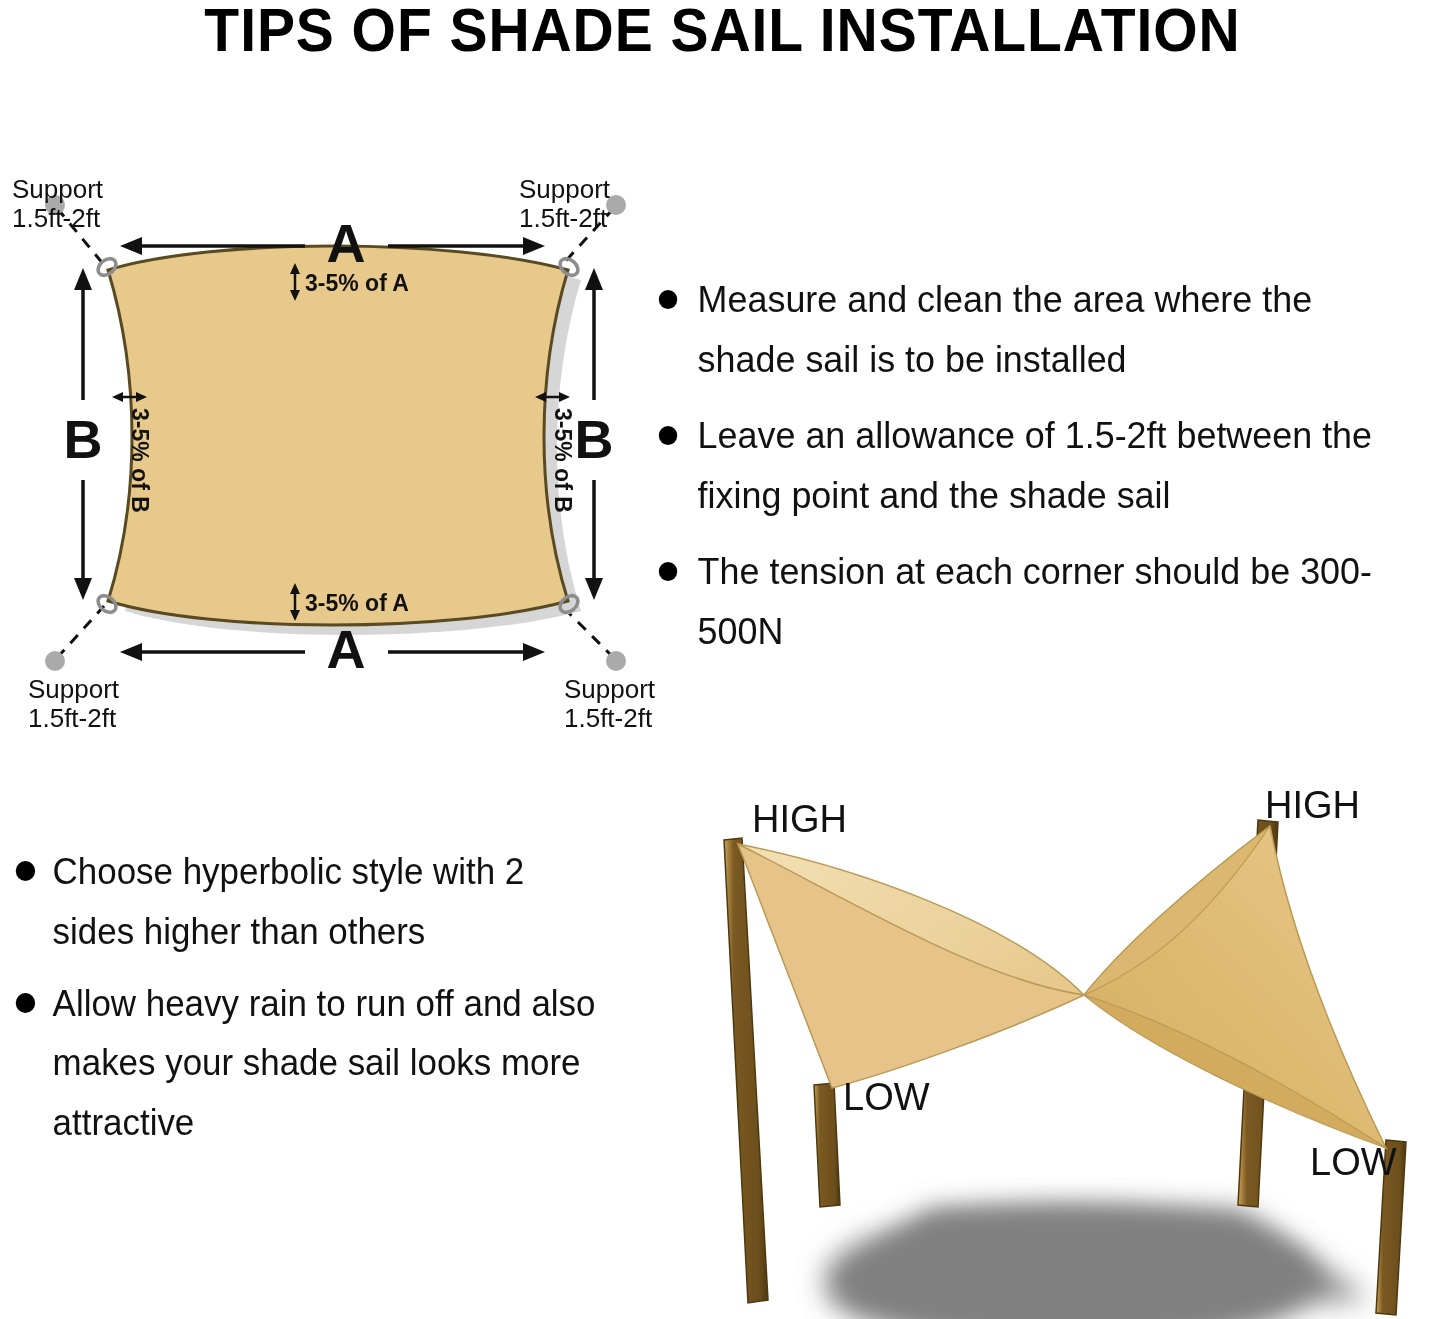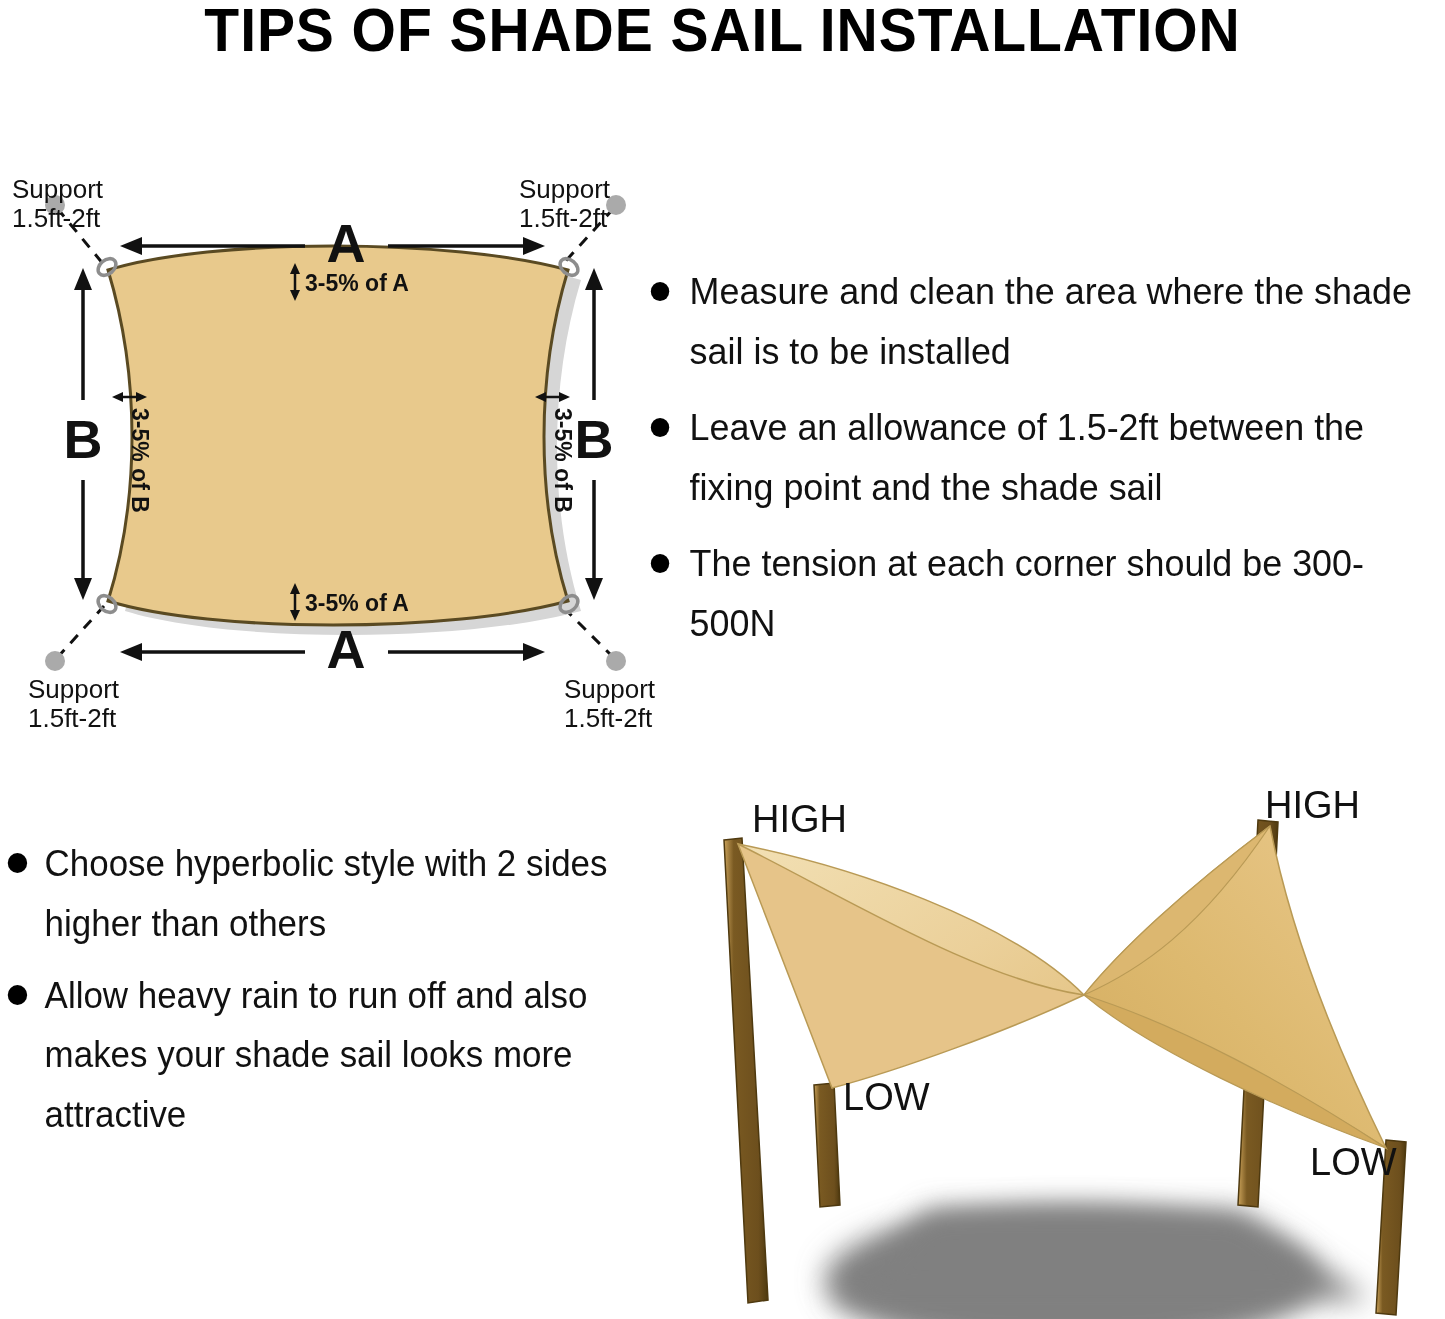--- a/index.html
+++ b/index.html
@@ -37,21 +37,21 @@
   .panel { position: absolute; }
 
   #rect-diagram { left: 0px;   top: 150px; width: 700px;  height: 600px; }
   #tips-list    { left: 645px; top: 262px; width: 800px;  height: 400px; }
   #hyper-list   { left: 0px;   top: 834px; width: 640px;  height: 330px; }
   #hyper-fig    { left: 680px; top: 780px; width: 765px;  height: 539px; text-align: right; }
 
   
   ul.bullets {
     list-style: none;
-    margin: 0;
+    margin: 8px;
     padding: 0;
   }
   ul.bullets li {
     position: relative;
     padding-left: 46px;
     margin: 0 0 16px 0;
     font-family: "Liberation Sans", sans-serif;
     font-size: 37px;
     line-height: 1.62;
     color: #111111;

